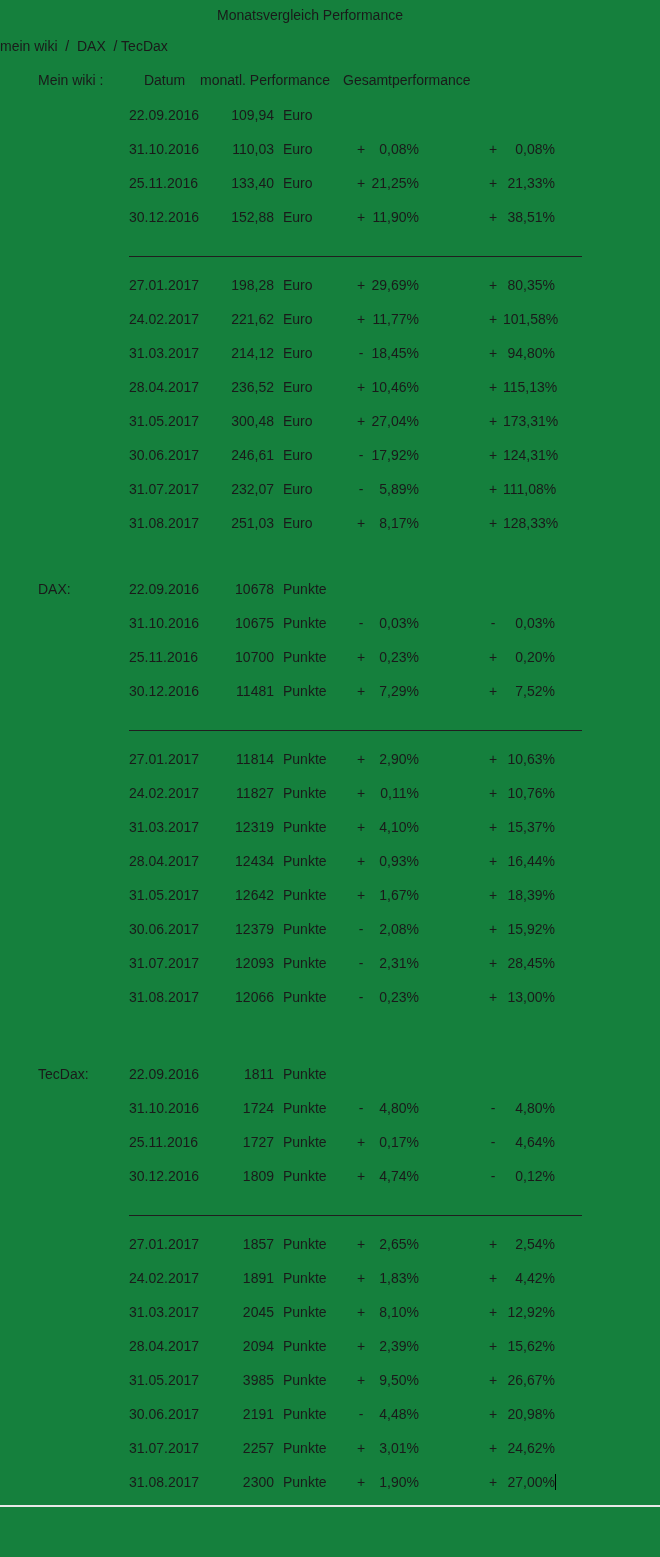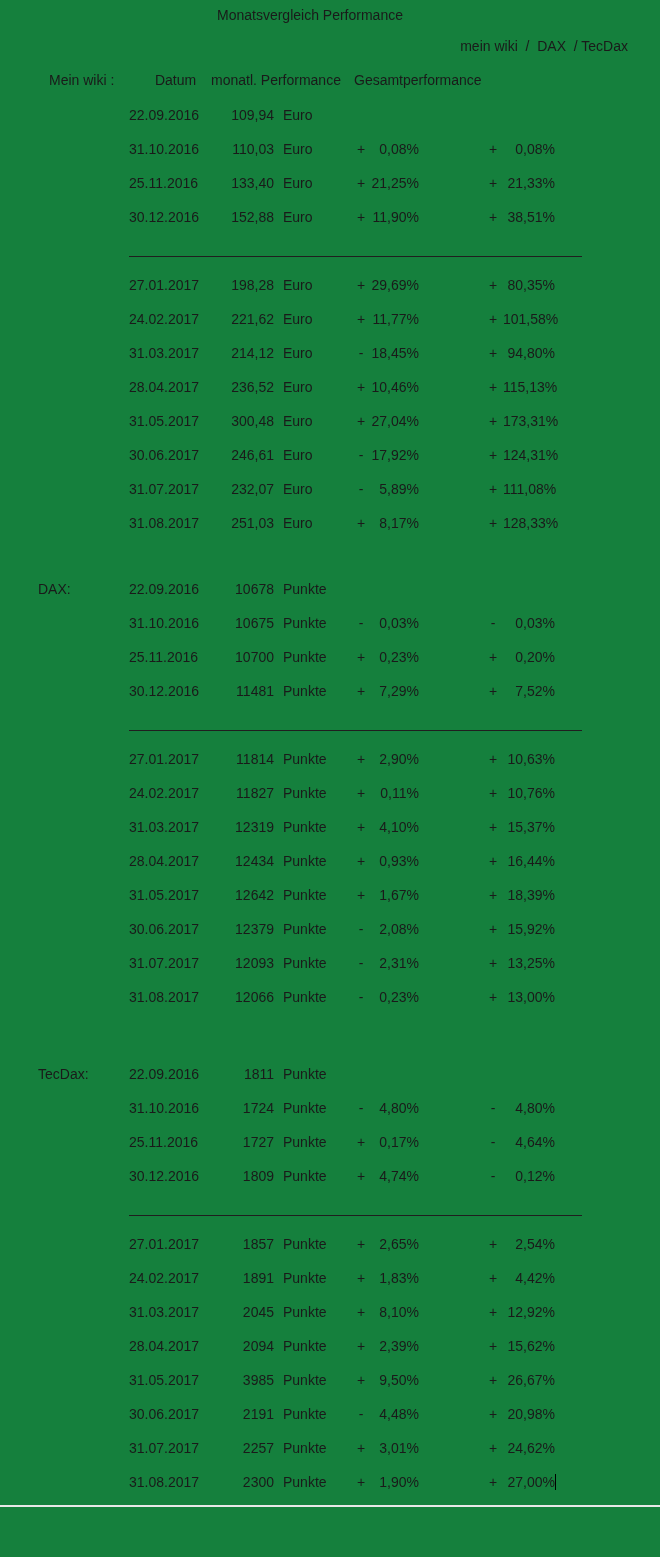--- a/index.html
+++ b/index.html
@@ -4,23 +4,23 @@
 <style>
   html,body{margin:0;padding:0;background:#ffffff;}
   body{
     width:660px;
     font-family:"Liberation Sans", sans-serif;
     font-size:14px;
     color:#1a1a1a;
   }
   .page{width:660px;height:1557px;position:relative;overflow:hidden;background:#15803d;}
   .title{height:30px;line-height:30px;width:620px;text-align:center;white-space:pre;}
-  .subtitle{height:32px;line-height:32px;width:620px;text-align:right;white-space:pre;padding-left:8px;}
+  .subtitle{height:32px;line-height:32px;width:620px;text-align:left;white-space:pre;}
   .row{display:flex;align-items:flex-start;height:34px;line-height:34px;padding-left:38px;white-space:pre;}
-  .header-row{display:flex;align-items:center;height:36px;line-height:36px;padding-left:49px;white-space:pre;}
+  .header-row{display:flex;align-items:center;height:36px;line-height:36px;padding-left:38px;white-space:pre;}
   
   .c-label{width:91px;}
   .c-date{width:71px;}
   .c-num{width:74px;text-align:right;}
   .c-unit{width:46px;margin-left:9px;}
   .c-msign{width:16px;margin-left:24px;text-align:center;}
   .c-mval{width:50px;text-align:right;}
   .c-gsign{width:20px;margin-left:64px;text-align:center;}
   .c-gval{width:52px;text-align:right;}
   
@@ -76,21 +76,21 @@
         <div class="row"><span class="c-label"></span><span class="c-date">30.12.2016</span><span class="c-num">11481</span><span class="c-unit">Punkte</span><span class="c-msign">+</span><span class="c-mval">7,29%</span><span class="c-gsign">+</span><span class="c-gval">7,52%</span></div>
         <div class="sep-row">
           <span class="sep-line"></span>
         </div>
         <div class="row"><span class="c-label"></span><span class="c-date">27.01.2017</span><span class="c-num">11814</span><span class="c-unit">Punkte</span><span class="c-msign">+</span><span class="c-mval">2,90%</span><span class="c-gsign">+</span><span class="c-gval">10,63%</span></div>
         <div class="row"><span class="c-label"></span><span class="c-date">24.02.2017</span><span class="c-num">11827</span><span class="c-unit">Punkte</span><span class="c-msign">+</span><span class="c-mval">0,11%</span><span class="c-gsign">+</span><span class="c-gval">10,76%</span></div>
         <div class="row"><span class="c-label"></span><span class="c-date">31.03.2017</span><span class="c-num">12319</span><span class="c-unit">Punkte</span><span class="c-msign">+</span><span class="c-mval">4,10%</span><span class="c-gsign">+</span><span class="c-gval">15,37%</span></div>
         <div class="row"><span class="c-label"></span><span class="c-date">28.04.2017</span><span class="c-num">12434</span><span class="c-unit">Punkte</span><span class="c-msign">+</span><span class="c-mval">0,93%</span><span class="c-gsign">+</span><span class="c-gval">16,44%</span></div>
         <div class="row"><span class="c-label"></span><span class="c-date">31.05.2017</span><span class="c-num">12642</span><span class="c-unit">Punkte</span><span class="c-msign">+</span><span class="c-mval">1,67%</span><span class="c-gsign">+</span><span class="c-gval">18,39%</span></div>
         <div class="row"><span class="c-label"></span><span class="c-date">30.06.2017</span><span class="c-num">12379</span><span class="c-unit">Punkte</span><span class="c-msign">-</span><span class="c-mval">2,08%</span><span class="c-gsign">+</span><span class="c-gval">15,92%</span></div>
-        <div class="row"><span class="c-label"></span><span class="c-date">31.07.2017</span><span class="c-num">12093</span><span class="c-unit">Punkte</span><span class="c-msign">-</span><span class="c-mval">2,31%</span><span class="c-gsign">+</span><span class="c-gval">13,25%</span></div>
+        <div class="row"><span class="c-label"></span><span class="c-date">31.07.2017</span><span class="c-num">12093</span><span class="c-unit">Punkte</span><span class="c-msign">-</span><span class="c-mval">2,31%</span><span class="c-gsign">+</span><span class="c-gval">28,45%</span></div>
         <div class="row"><span class="c-label"></span><span class="c-date">31.08.2017</span><span class="c-num">12066</span><span class="c-unit">Punkte</span><span class="c-msign">-</span><span class="c-mval">0,23%</span><span class="c-gsign">+</span><span class="c-gval">13,00%</span></div>
       </div>
       <div class="gap gap2"></div>
       <div class="section">
         <div class="row"><span class="c-label">TecDax:</span><span class="c-date">22.09.2016</span><span class="c-num">1811</span><span class="c-unit">Punkte</span><span class="c-msign"></span><span class="c-mval"></span><span class="c-gsign"></span><span class="c-gval"></span></div>
         <div class="row"><span class="c-label"></span><span class="c-date">31.10.2016</span><span class="c-num">1724</span><span class="c-unit">Punkte</span><span class="c-msign">-</span><span class="c-mval">4,80%</span><span class="c-gsign">-</span><span class="c-gval">4,80%</span></div>
         <div class="row"><span class="c-label"></span><span class="c-date">25.11.2016</span><span class="c-num">1727</span><span class="c-unit">Punkte</span><span class="c-msign">+</span><span class="c-mval">0,17%</span><span class="c-gsign">-</span><span class="c-gval">4,64%</span></div>
         <div class="row"><span class="c-label"></span><span class="c-date">30.12.2016</span><span class="c-num">1809</span><span class="c-unit">Punkte</span><span class="c-msign">+</span><span class="c-mval">4,74%</span><span class="c-gsign">-</span><span class="c-gval">0,12%</span></div>
         <div class="sep-row">
           <span class="sep-line"></span>

